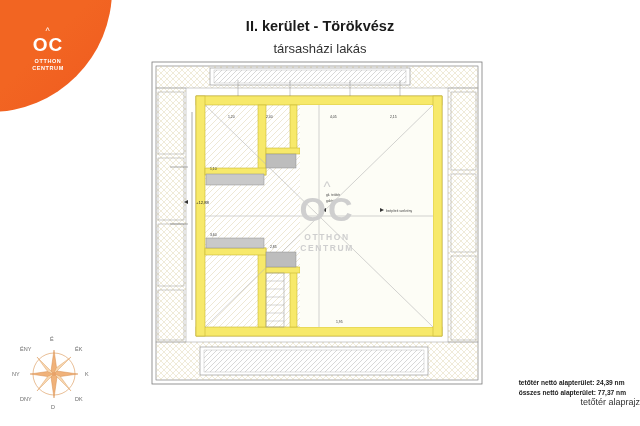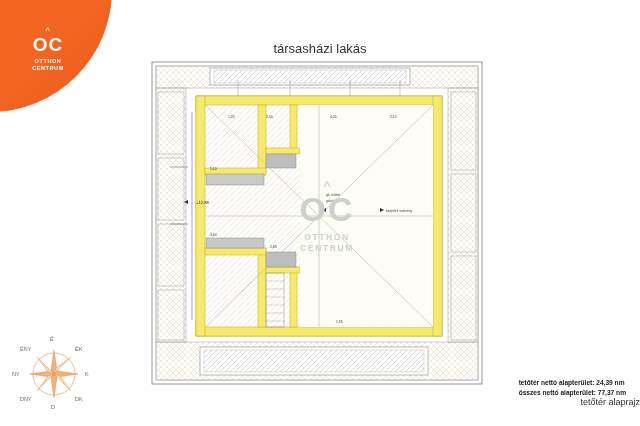--- a/index.html
+++ b/index.html
@@ -177,20 +177,21 @@
   <div class="corner-badge">
     <div class="shape"></div>
     <div class="logo">
       <div class="hat">^</div>
       <div class="oc">OC</div>
       <div class="sub1">OTTHON</div>
       <div class="sub2">CENTRUM</div>
     </div>
   </div>
 
+  <div class="title">II. kerület - Törökvész</div>
   <div class="subtitle">társasházi lakás</div>
 
   <div class="plan">
     <svg width="355" height="340" viewBox="0 0 355 340" xmlns="http://www.w3.org/2000/svg">
       <defs>
         <pattern id="hatch" width="6" height="6" patternUnits="userSpaceOnUse">
           <path d="M0,6 L6,0 M-1,1 L1,-1 M5,7 L7,5" stroke="#e3d9b8" stroke-width="0.7"></path>
         </pattern>
         <pattern id="hatch2" width="6" height="6" patternUnits="userSpaceOnUse">
           <path d="M0,0 L6,6 M0,6 L6,0" stroke="#e6ddc0" stroke-width="0.6"></path>

